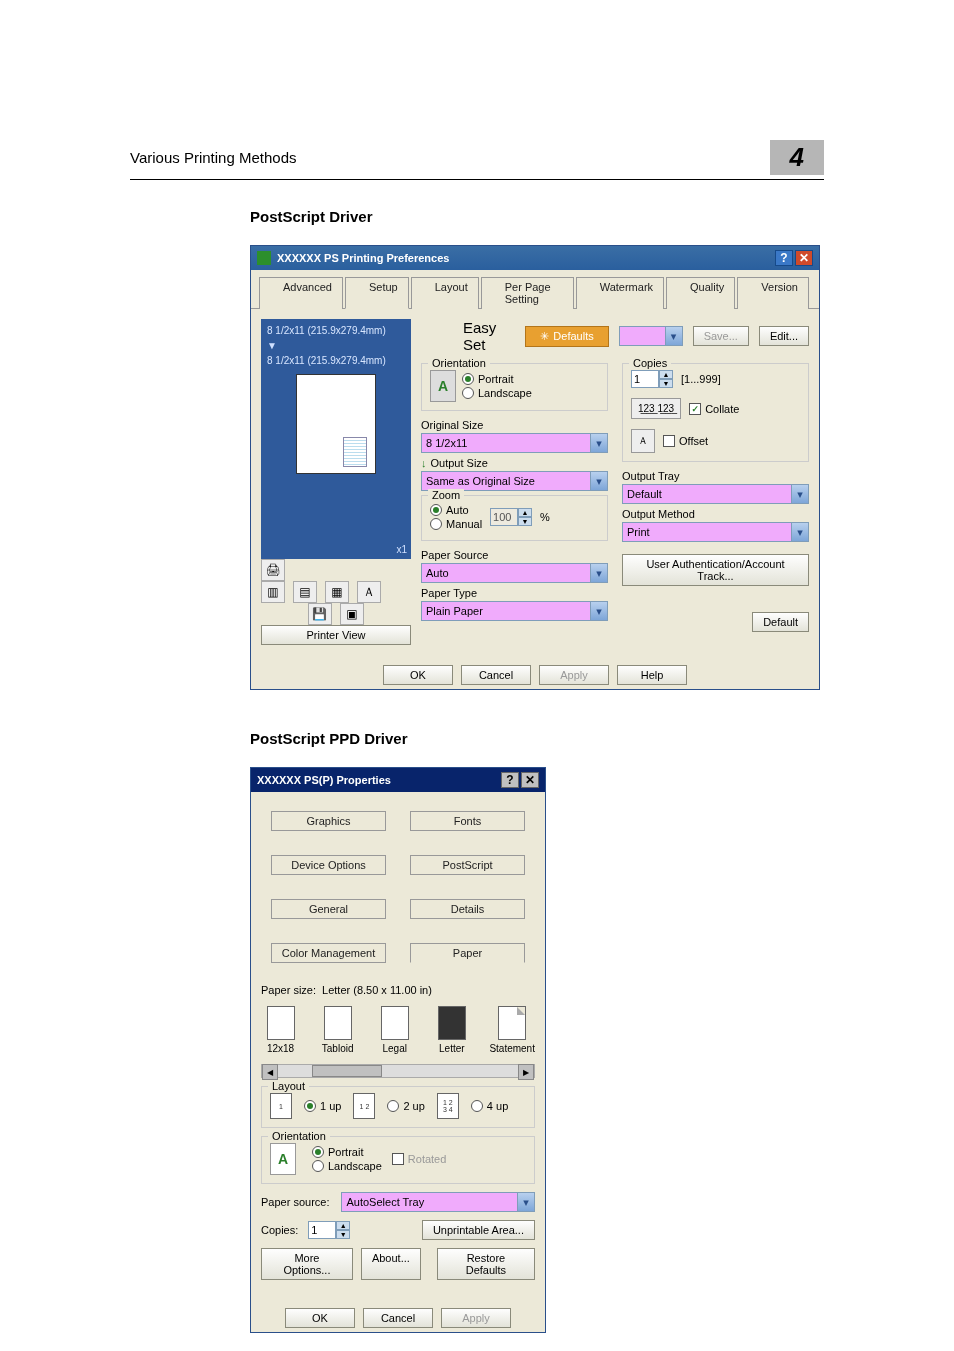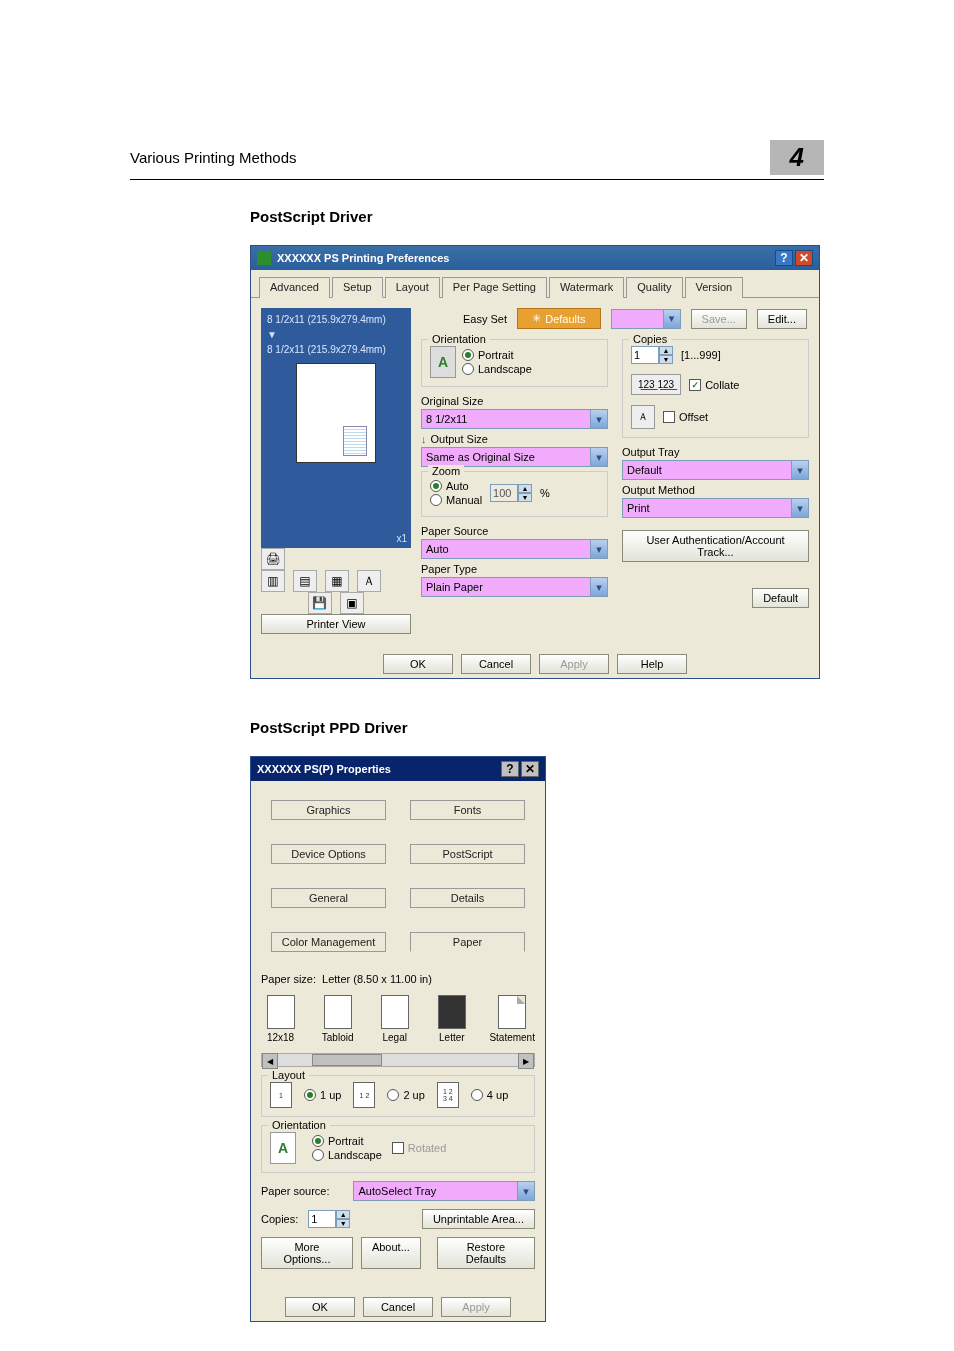--- a/index.html
+++ b/index.html
@@ -76,21 +76,21 @@
     border: 1px solid #164a8a;
   }
   .help-btn { background:#3a78c7; color:#fff; }
   .close-btn { background:#d04a2a; color:#fff; }
   .tabs {
     display:flex;
     padding: 6px 8px 0 8px;
     border-bottom: 1px solid #999;
   }
   .tab {
-    padding: 3px 10px 4px 10px;
+    padding: 3px 10px 4px 23px;
     border: 1px solid #999;
     border-bottom: none;
     background: #ece9d8;
     margin-right: 2px;
     position: relative;
     top: 1px;
     color:#222;
   }
   .tab.active { background:#ece9d8; border-bottom:1px solid #ece9d8; }
   .win-body { padding: 10px; }
@@ -141,21 +141,21 @@
     border:1px solid #8a8a7a;
     padding: 3px 10px;
     font-size:11px;
     text-align:center;
   }
   .xp-btn.disabled { color:#999; }
   .w1-right { flex:1; }
   .row-top {
     display:flex; gap:10px; align-items:center; margin-bottom:10px;
   }
-  .easyset-label { font-size:11px;padding-left:42px; }
+  .easyset-label { font-size:15px;padding-left:42px; }
   .defaults-btn {
     background:#e8a030; color:#fff;
     padding:3px 14px;
     display:flex; align-items:center; gap:4px;
     border:1px solid #b3751a;
   }
   .xp-dropdown {
     background:#f0abfc;
     border:1px solid #7f9db9;
     height:20px;
@@ -553,21 +553,21 @@
                 <span>Landscape</span>
               </div>
             </div>
             <span class="check-row" style="color:#999;">
               <span class="check-box"></span>
               <span>Rotated</span>
             </span>
           </div>
         </div>
 
-        <div style="display:flex; gap:24px; align-items:center; margin:8px 0;">
+        <div style="display:flex; gap:12px; align-items:center; margin:8px 0;">
           <span>Paper source:</span>
           <span class="xp-dropdown" style="flex:1;">AutoSelect Tray</span>
         </div>
 
         <div style="display:flex; gap:10px; align-items:center; margin:8px 0;">
           <span>Copies:</span>
           <span class="spinner">
             <input value="1" style="">
             <span class="arrows">
                 <span>▲</span>

